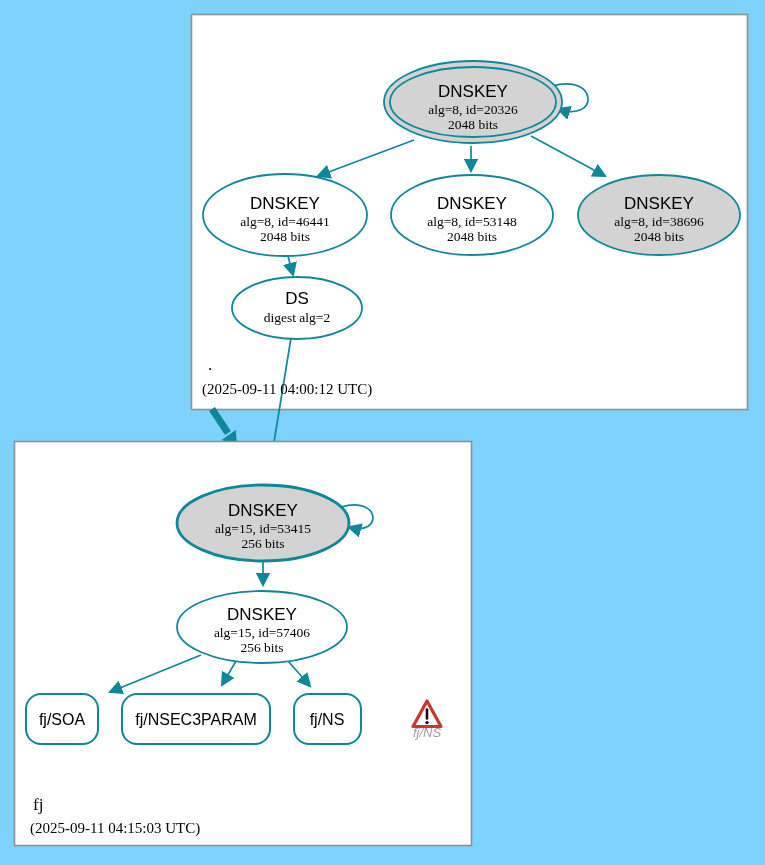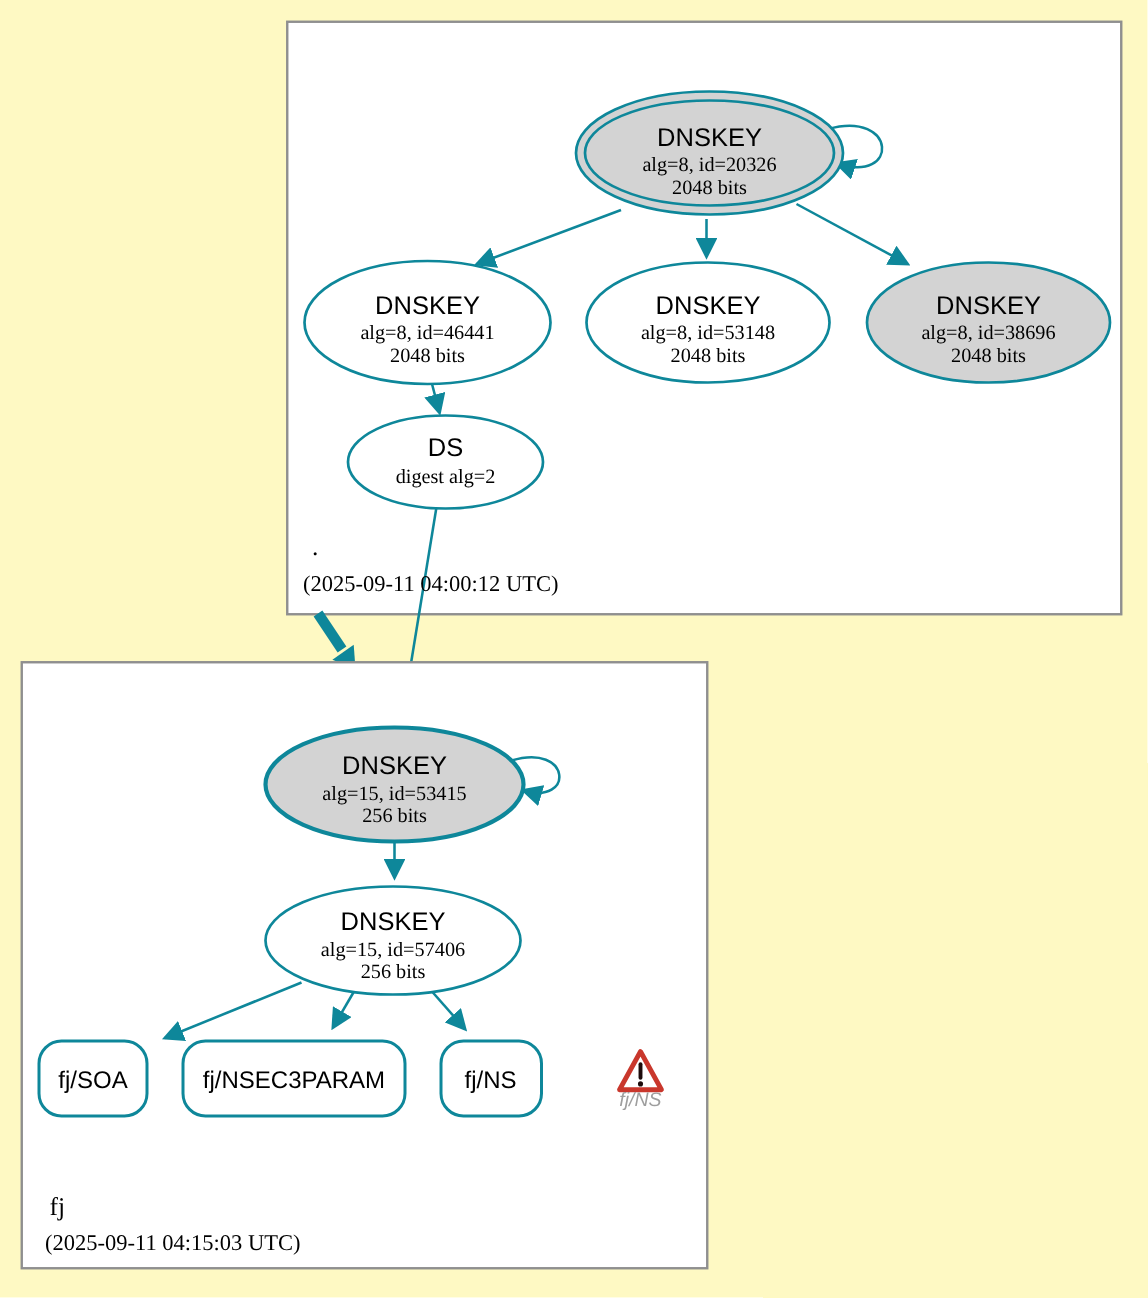--- a/index.html
+++ b/index.html
@@ -1,16 +1,16 @@
 <!DOCTYPE html>
 <html><head>
 <meta charset="utf-8">
 <style>
   html,body{margin:0;padding:0;background:#ffffff;}
-  .stage{position:relative;width:765px;height:865px;background:#fef9c3;}
+  .stage{position:relative;width:765px;height:865px;background:#7dd3fc;}
   svg{display:block;}
   
   .cluster{fill:#ffffff;stroke:#8f8f8f;stroke-width:1.6;}
   .edge{stroke:#0e879a;stroke-width:1.7;fill:none;}
   .edge-thick{stroke:#0e879a;stroke-width:7;fill:none;}
   .arrowfill{fill:#0e879a;}
   .node{stroke:#0e879a;stroke-width:1.8;fill:#ffffff;}
   .node.emph{fill:#d3d3d3;}
   .node.thick{stroke-width:2.8;}
   .node.inner{fill:none;}

